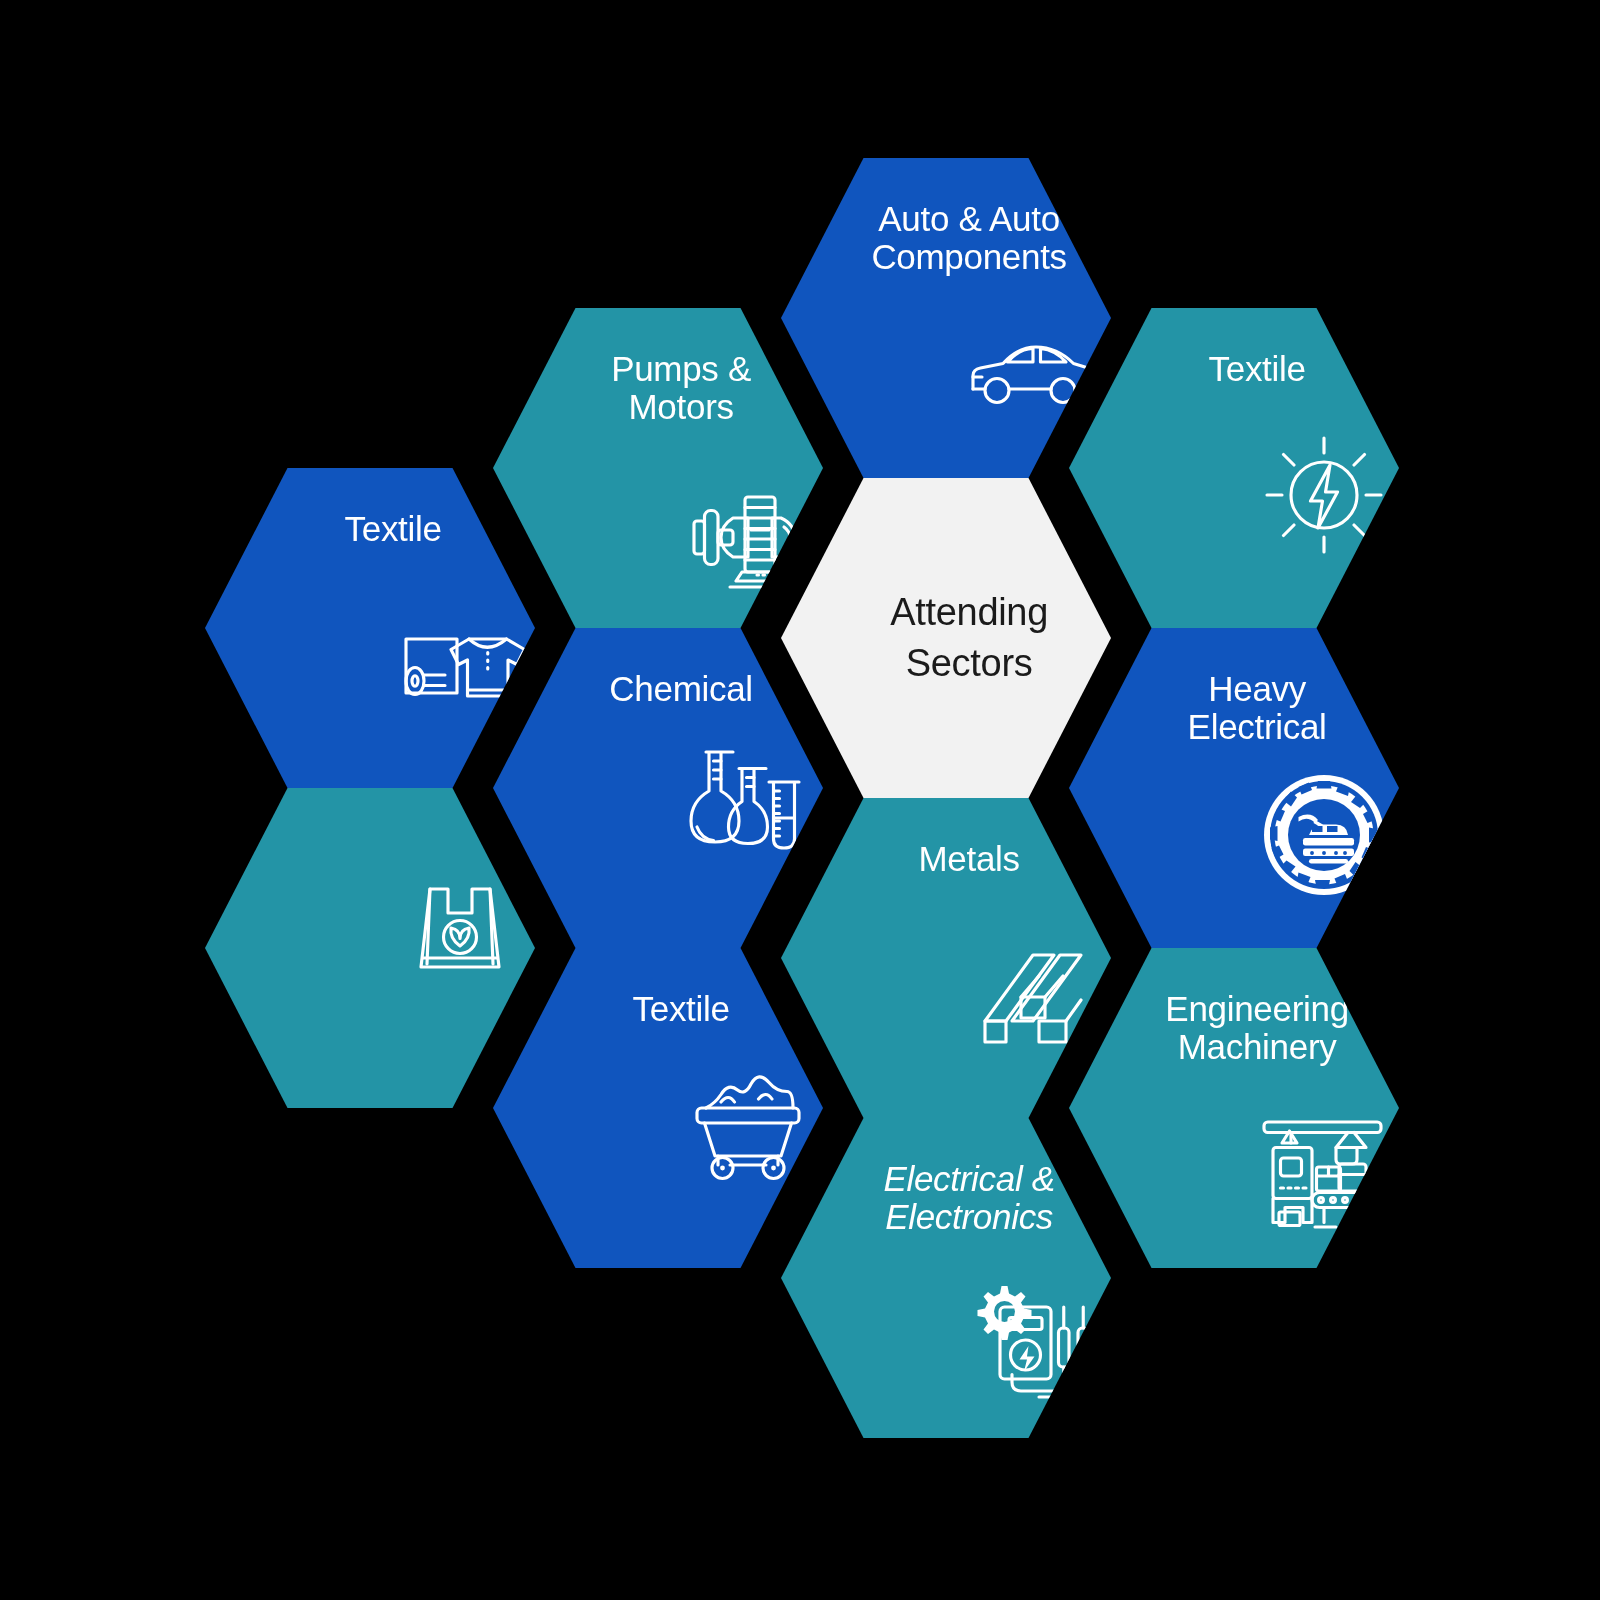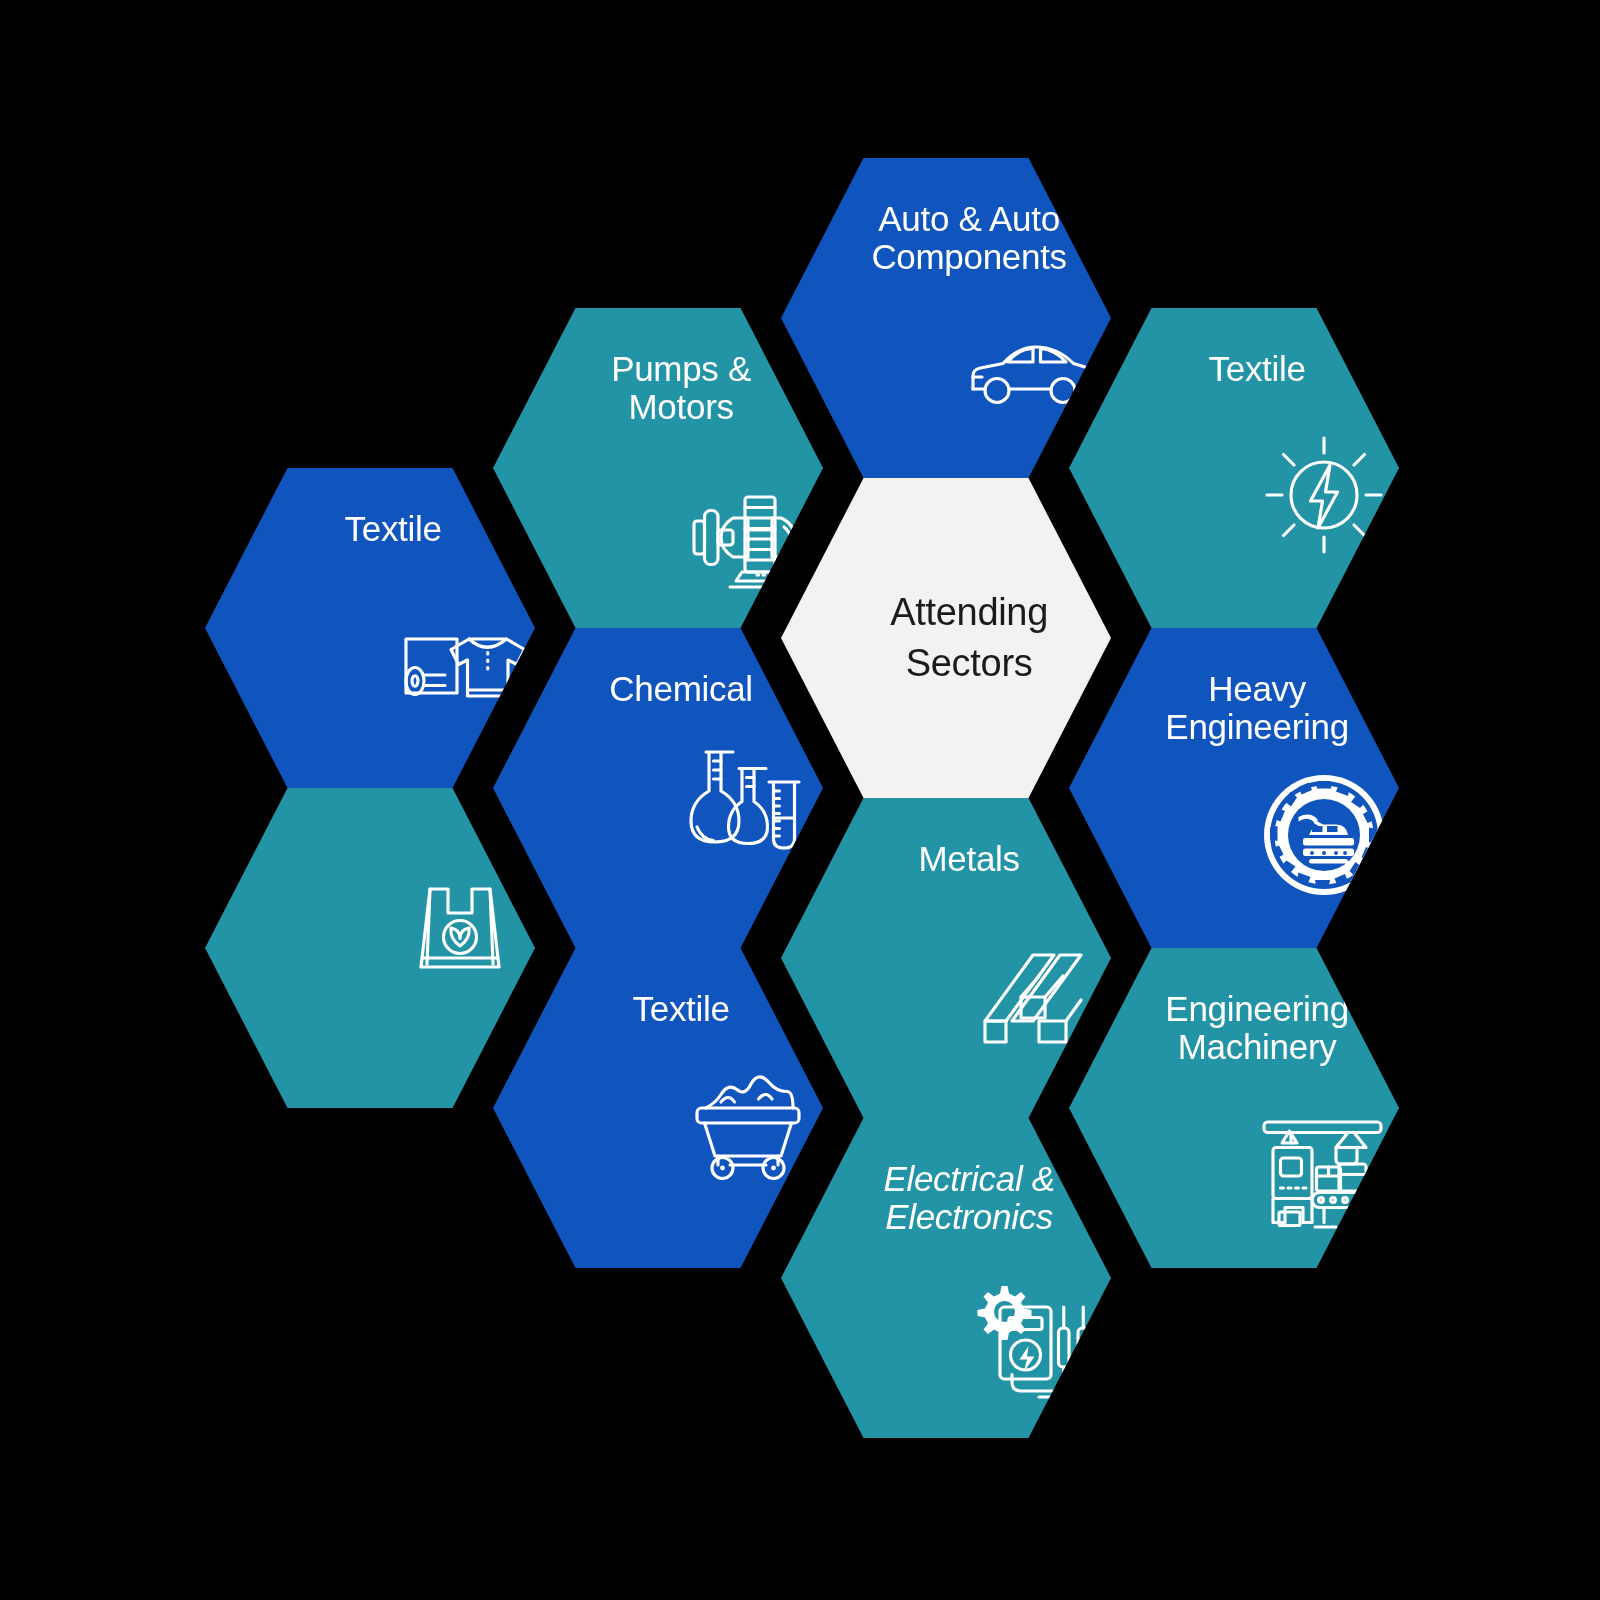--- a/index.html
+++ b/index.html
@@ -272,21 +272,21 @@
           <path d="M50 12 v10 M50 78 v10 M12 50 h10 M78 50 h10"></path>
           <path d="M23 23 l7 7 M70 70 l7 7 M77 23 l-7 7 M30 70 l-7 7"></path>
           <path d="M54 30 L41 54 h8 l-3 18 13 -24 h-8 Z"></path>
         </g>
       </svg>
     </div>
   </div>
 
   <div class="hex blue p-heavy">
     <div class="hex-label">Heavy
-Engineering</div>
+Electrical</div>
     <div class="hex-icon">
       <svg viewBox="0 0 100 100">
         <circle cx="50" cy="50" r="40" fill="#FFFFFF"></circle>
         <circle cx="50" cy="50" r="36" fill="#1055BE"></circle>
         <circle cx="50" cy="50" r="33" fill="#FFFFFF"></circle>
         <g fill="#1055BE">
           <path d="M46 14 h8 l1 5 h-10 Z"></path>
           <path d="M60 16 l7 3 -1 5 -8 -3 Z"></path>
           <path d="M72 23 l6 5 -4 4 -6 -4 Z"></path>
           <path d="M81 33 l3 7 -5 2 -3 -6 Z"></path>

